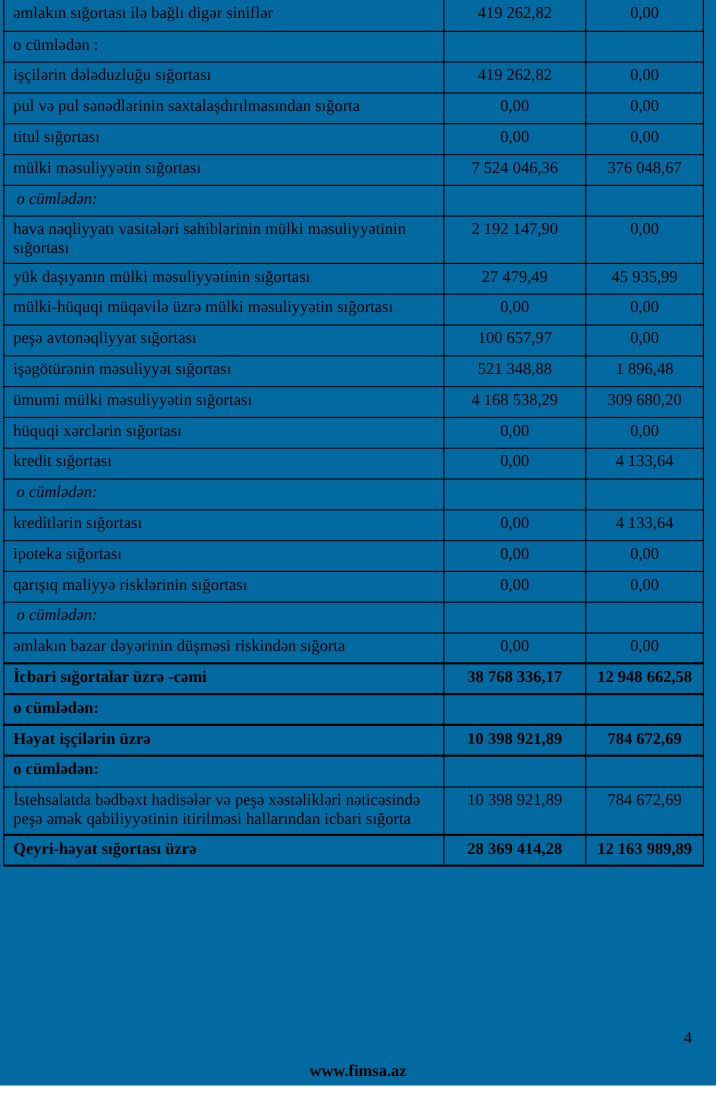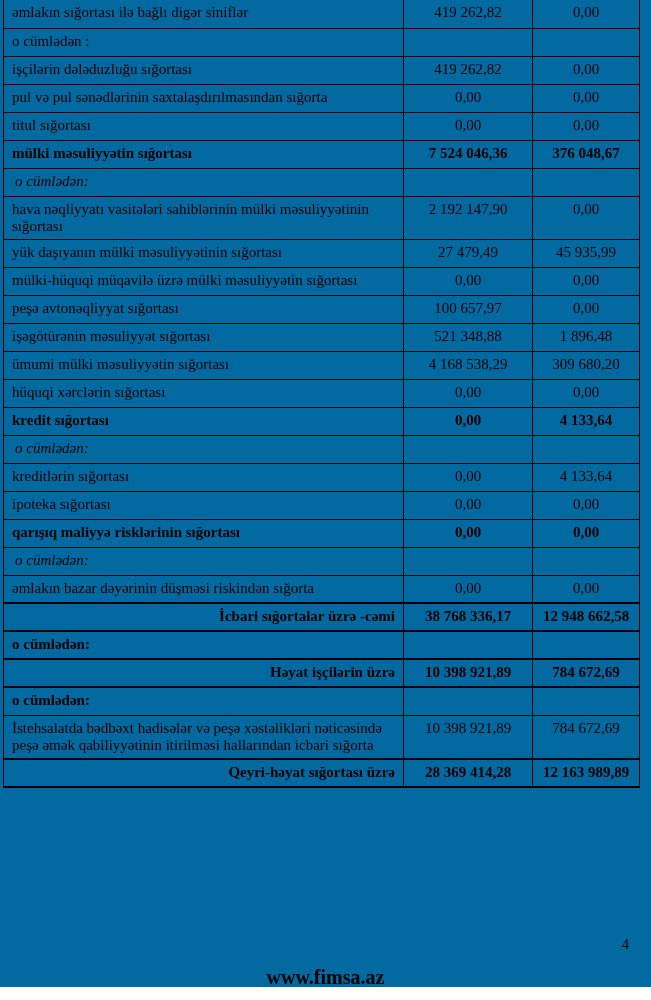--- a/index.html
+++ b/index.html
@@ -27,39 +27,39 @@
     border: 1px solid #000000;
     vertical-align: top;
     line-height: 17px;
     padding: 4px 8px 4px 8px;
   }
   table.report tr { height: 28px; }
   td.label-cell { text-align: left; }
   td.value-cell { text-align: center; padding-left: 2px; padding-right: 2px; }
   
   table.report tr:first-child td { border-top: none; }
-  tr.row-bold td { font-weight: bold; }
+  tr.row-bold td { font-weight: normal; }
   tr.row-italic td.label-cell { font-style: italic; padding-left: 11px; }
   tr.row-bold-sub td.label-cell { font-weight: bold; }
   tr.row-summary td { font-weight: bold; border-top-width: 2px; border-bottom-width: 2px; }
-  tr.row-summary td.label-cell { text-align: right; }
+  tr.row-summary td.label-cell { text-align: left; }
   .page-number {
     position: absolute;
     right: 22px;
     top: 936px;
     font-size: 15px;
   }
   .site-footer {
     position: absolute;
     left: 0;
     top: 966px;
     width: 651px;
     text-align: center;
     font-weight: bold;
-    font-size: 20px;
+    font-size: 15px;
   }
 </style>
 </head>
 <body>
 
 <div class="page">
 
   <table class="report">
     <colgroup>
       <col style="width:400px">

